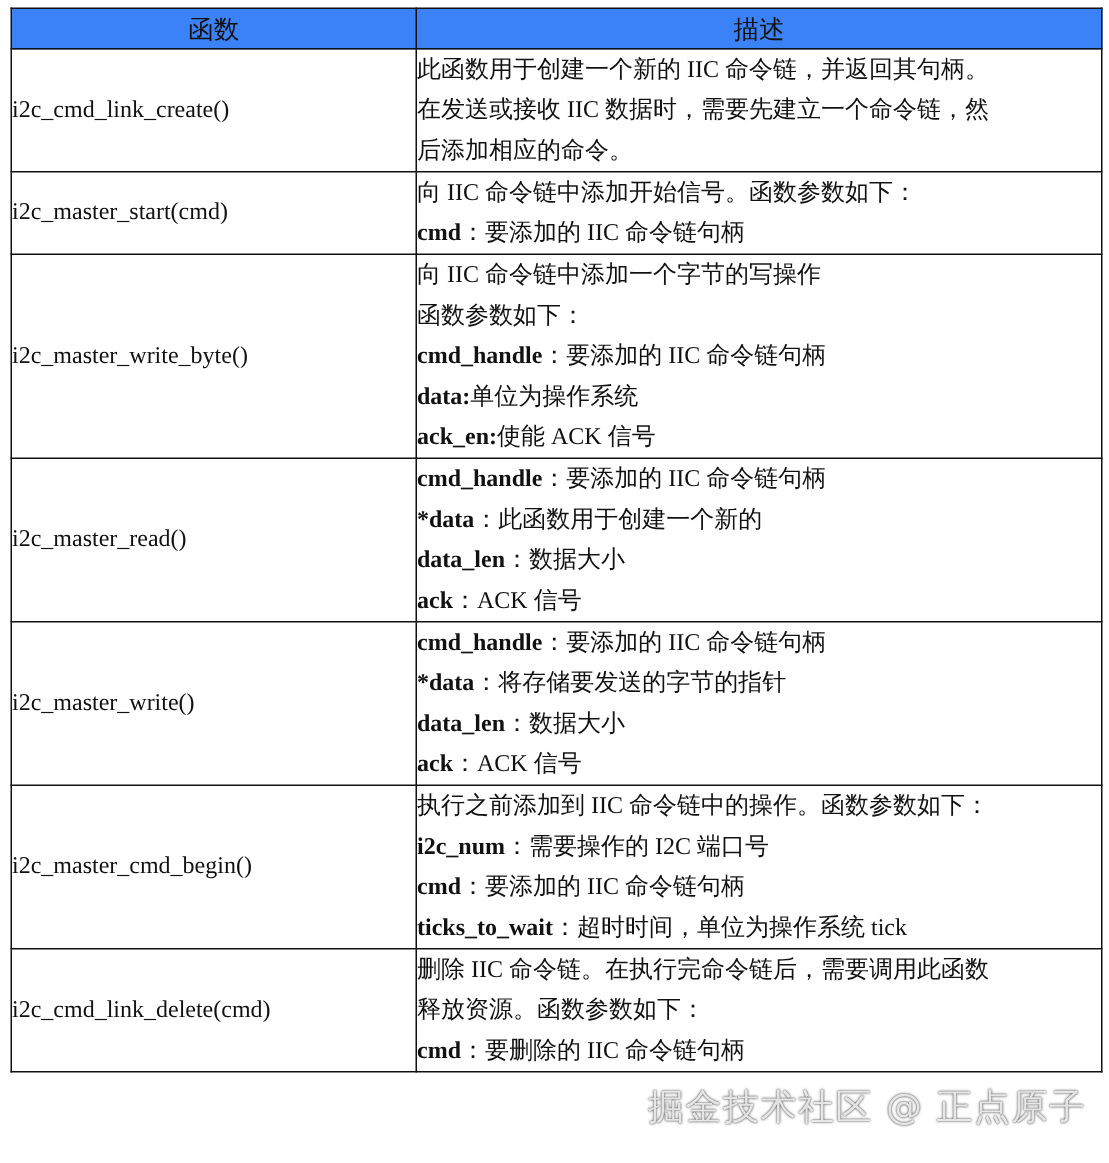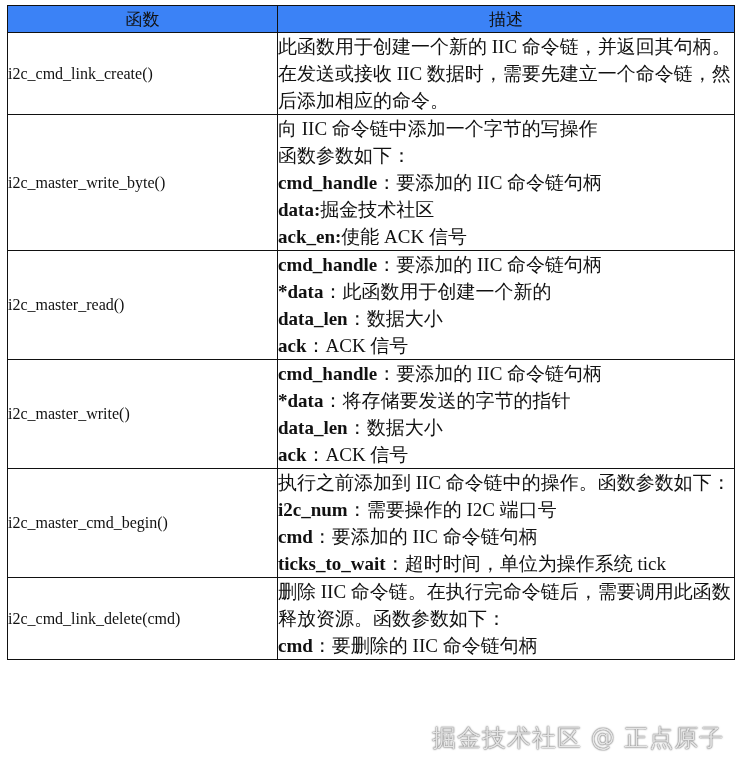--- a/index.html
+++ b/index.html
@@ -5,21 +5,21 @@
   html, body { margin:0; padding:0; background:#ffffff; }
   body { width:739px; height:775px; position:relative; overflow:hidden;
          font-family: "Liberation Serif", "DejaVu Serif", serif; color:#111; }
   table.api { position:absolute; left:7px; top:5px; width:727px;
               border-collapse:collapse; table-layout:fixed; }
   table.api th, table.api td { border:1.5px solid #111; padding:0; }
   col.c1 { width:270px; }
   col.c2 { width:457px; }
   th { background:#3b82f6; font-weight:normal; font-size:17px; height:26px; text-align:center; }
   td.fn { font-size:16px; padding-left:10px; vertical-align:middle; }
-  td.desc { font-size:19px; padding:2px 8px 2px 9px; vertical-align:middle;margin-top:32px; }
+  td.desc { font-size:16px; padding:2px 8px 2px 9px; vertical-align:middle;margin-top:32px; }
   .line { line-height:27px; white-space:nowrap; }
   .line b { font-weight:bold; }
   .watermark { position:absolute; left:432px; top:722px; font-family:"DejaVu Sans", sans-serif;
                font-size:24px; color:rgba(255,255,255,0.85);
                text-shadow:0 0 2px rgba(0,0,0,0.55), 0 0 1px rgba(0,0,0,0.6);
                letter-spacing:1px; pointer-events:none; }
 </style>
 </head>
 <body>
 
@@ -37,26 +37,33 @@
   <tbody id="tbody">
       <tr>
         <td class="fn">i2c_cmd_link_create()</td>
         <td class="desc">
           <div class="line"><b></b><span>此函数用于创建一个新的 IIC 命令链，并返回其句柄。</span></div>
           <div class="line"><b></b><span>在发送或接收 IIC 数据时，需要先建立一个命令链，然</span></div>
           <div class="line"><b></b><span>后添加相应的命令。</span></div>
         </td>
       </tr>
       <tr>
+        <td class="fn">i2c_master_start(cmd)</td>
+        <td class="desc">
+          <div class="line"><b></b><span>向 IIC 命令链中添加开始信号。函数参数如下：</span></div>
+          <div class="line"><b>cmd</b><span>：要添加的 IIC 命令链句柄</span></div>
+        </td>
+      </tr>
+      <tr>
         <td class="fn">i2c_master_write_byte()</td>
         <td class="desc">
           <div class="line"><b></b><span>向 IIC 命令链中添加一个字节的写操作</span></div>
           <div class="line"><b></b><span>函数参数如下：</span></div>
           <div class="line"><b>cmd_handle</b><span>：要添加的 IIC 命令链句柄</span></div>
-          <div class="line"><b>data:</b><span>掘金技术社区</span></div>
+          <div class="line"><b>data:</b><span>单位为操作系统</span></div>
           <div class="line"><b>ack_en:</b><span>使能 ACK 信号</span></div>
         </td>
       </tr>
       <tr>
         <td class="fn">i2c_master_read()</td>
         <td class="desc">
           <div class="line"><b>cmd_handle</b><span>：要添加的 IIC 命令链句柄</span></div>
           <div class="line"><b>*data</b><span>：此函数用于创建一个新的</span></div>
           <div class="line"><b>data_len</b><span>：数据大小</span></div>
           <div class="line"><b>ack</b><span>：ACK 信号</span></div>

